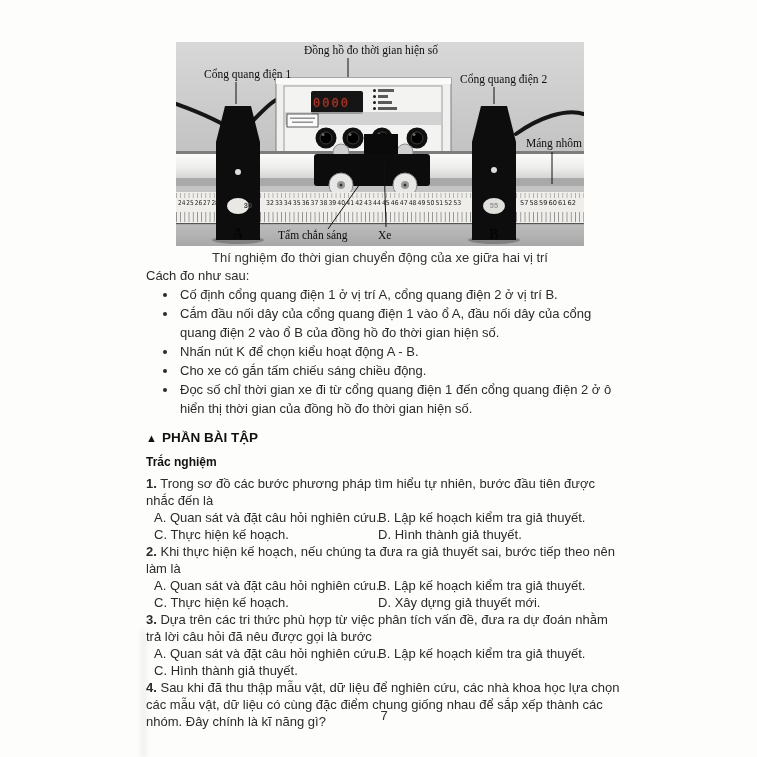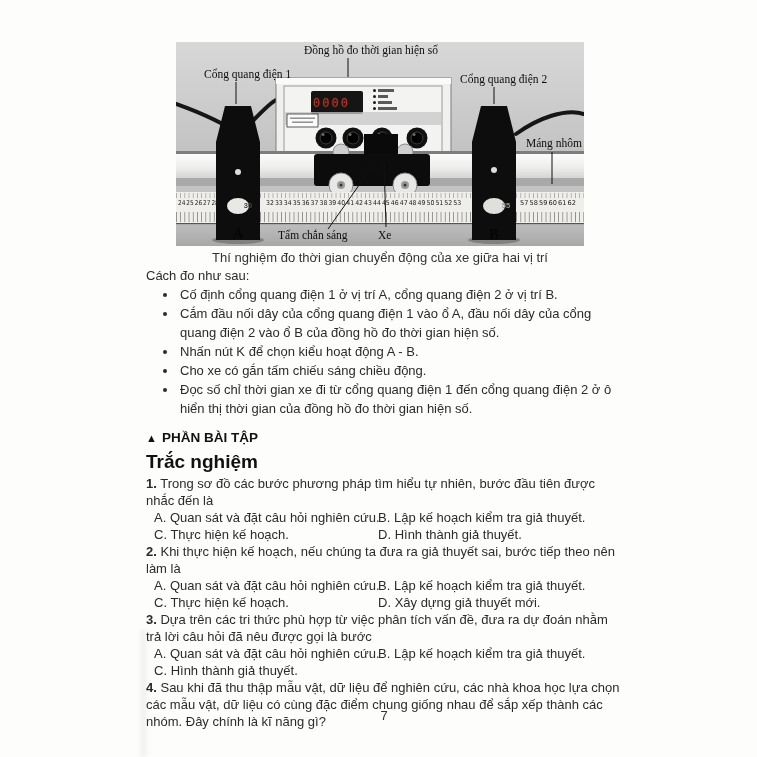--- a/index.html
+++ b/index.html
@@ -43,21 +43,21 @@
     position:absolute;left:176px;top:250px;width:408px;text-align:center;
     font-size:13px;color:#333;
   }
   
   .content{position:absolute;left:146px;top:266px;width:476px;font-size:13px;line-height:19px;}
   .intro{margin:0;}
   ul.steps{margin:0;padding:0 0 0 32px;list-style:disc;}
   ul.steps li{margin:0;padding-left:2px;}
   .section-head{margin-top:10px;font-weight:bold;font-size:13.5px;color:#111;line-height:20px;}
   .section-head .tri{font-size:11px;margin-right:5px;}
-  .sub-head{font-weight:bold;font-size:19px;color:#111;line-height:20px;margin-top:4px;margin-bottom:3px;}
+  .sub-head{font-weight:bold;font-size:12px;color:#111;line-height:20px;margin-top:4px;margin-bottom:3px;}
   .questions{line-height:17px;}
   .q{margin:0;}
   .qnum{font-weight:bold;}
   .opts{display:grid;grid-template-columns:224px 1fr;padding-left:8px;}
   .opt{white-space:nowrap;}
   
   .pagenum{position:absolute;left:146px;top:708px;width:476px;text-align:center;font-size:13px;color:#333;}
   .smudge{position:absolute;left:141px;top:630px;width:9px;height:127px;
     background:linear-gradient(90deg,rgba(90,90,90,.10),rgba(90,90,90,0));filter:blur(2px);}
 </style>
@@ -219,21 +219,21 @@
     <div class="mode-row">
         <span class="dot"></span>
         <span class="bar" style="width:19px;"></span>
       </div>
   </div>
 
   <div class="ruler-seg" style="left:2px;transform:scaleX(.88);">24 25 26 27 28</div>
   <div class="ruler-seg" style="left:90px;transform:scaleX(.94);">32 33 34 35 36 37 38 39 40 41 42 43 44 45 46 47 48 49 50 51 52 53</div>
   <div class="ruler-seg" style="left:344px;text-align:right;">57 58 59 60 61 62</div>
   <div class="oval-num" style="left:61px;">30</div>
-  <div class="oval-num" style="left:307px;color:#999;margin-left:12px;">55</div>
+  <div class="oval-num" style="left:307px;color:#999;">55</div>
 </div>
 
 <div class="caption">Thí nghiệm đo thời gian chuyển động của xe giữa hai vị trí</div>
 
 <div class="content">
   <p class="intro">Cách đo như sau:</p>
   <ul class="steps">
     <li>Cố định cổng quang điện 1 ở vị trí A, cổng quang điện 2 ở vị trí B.</li>
     <li>Cắm đầu nối dây của cổng quang điện 1 vào ổ A, đầu nối dây của cổng quang điện 2 vào ổ B của đồng hồ đo thời gian hiện số.</li>
     <li>Nhấn nút K để chọn kiểu hoạt động A - B.</li>

